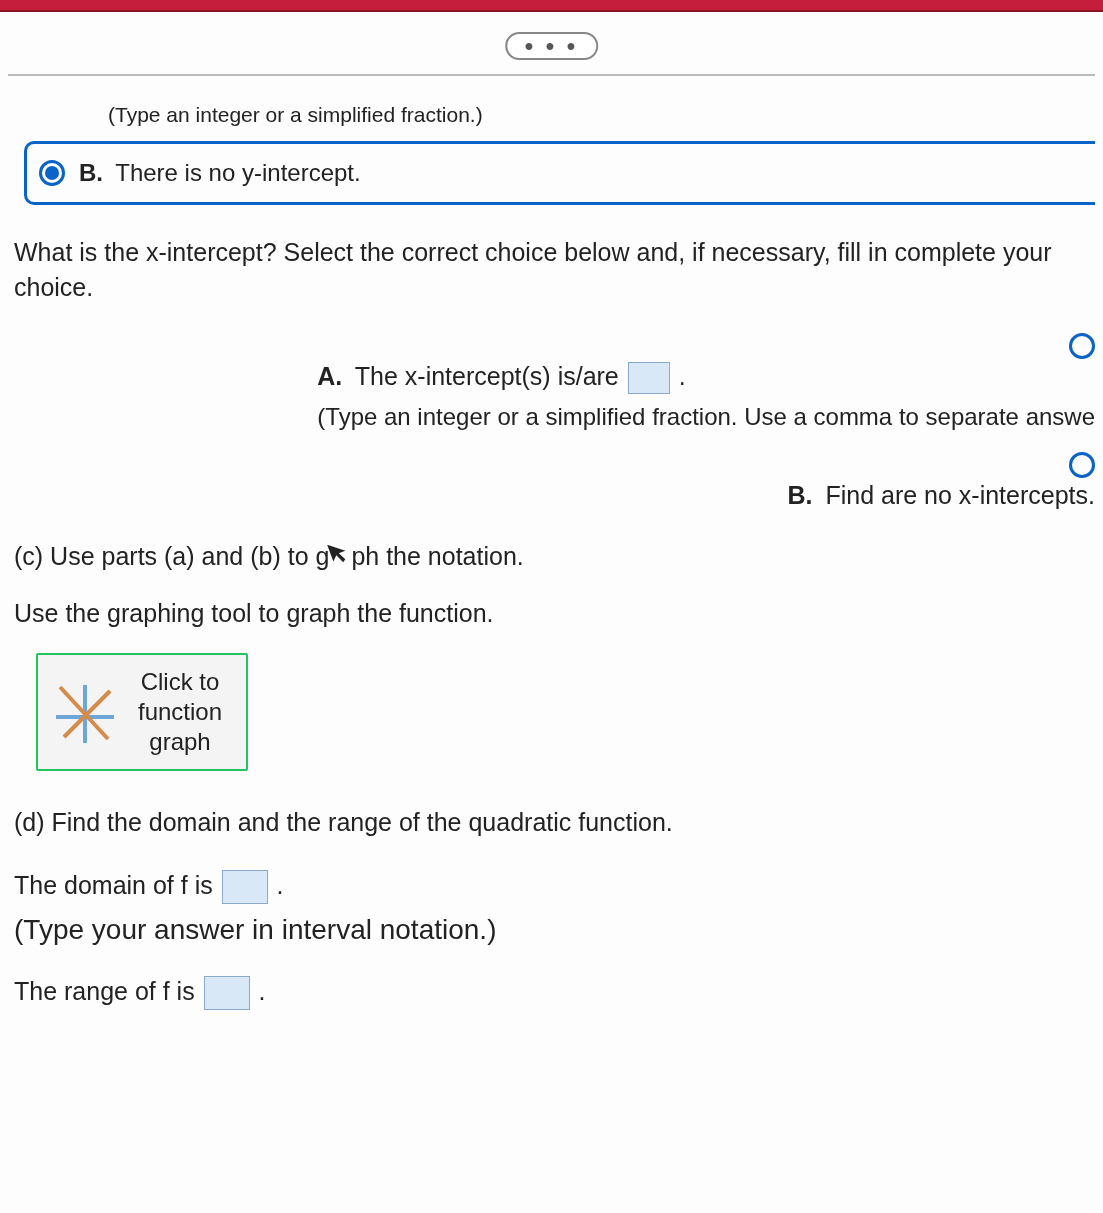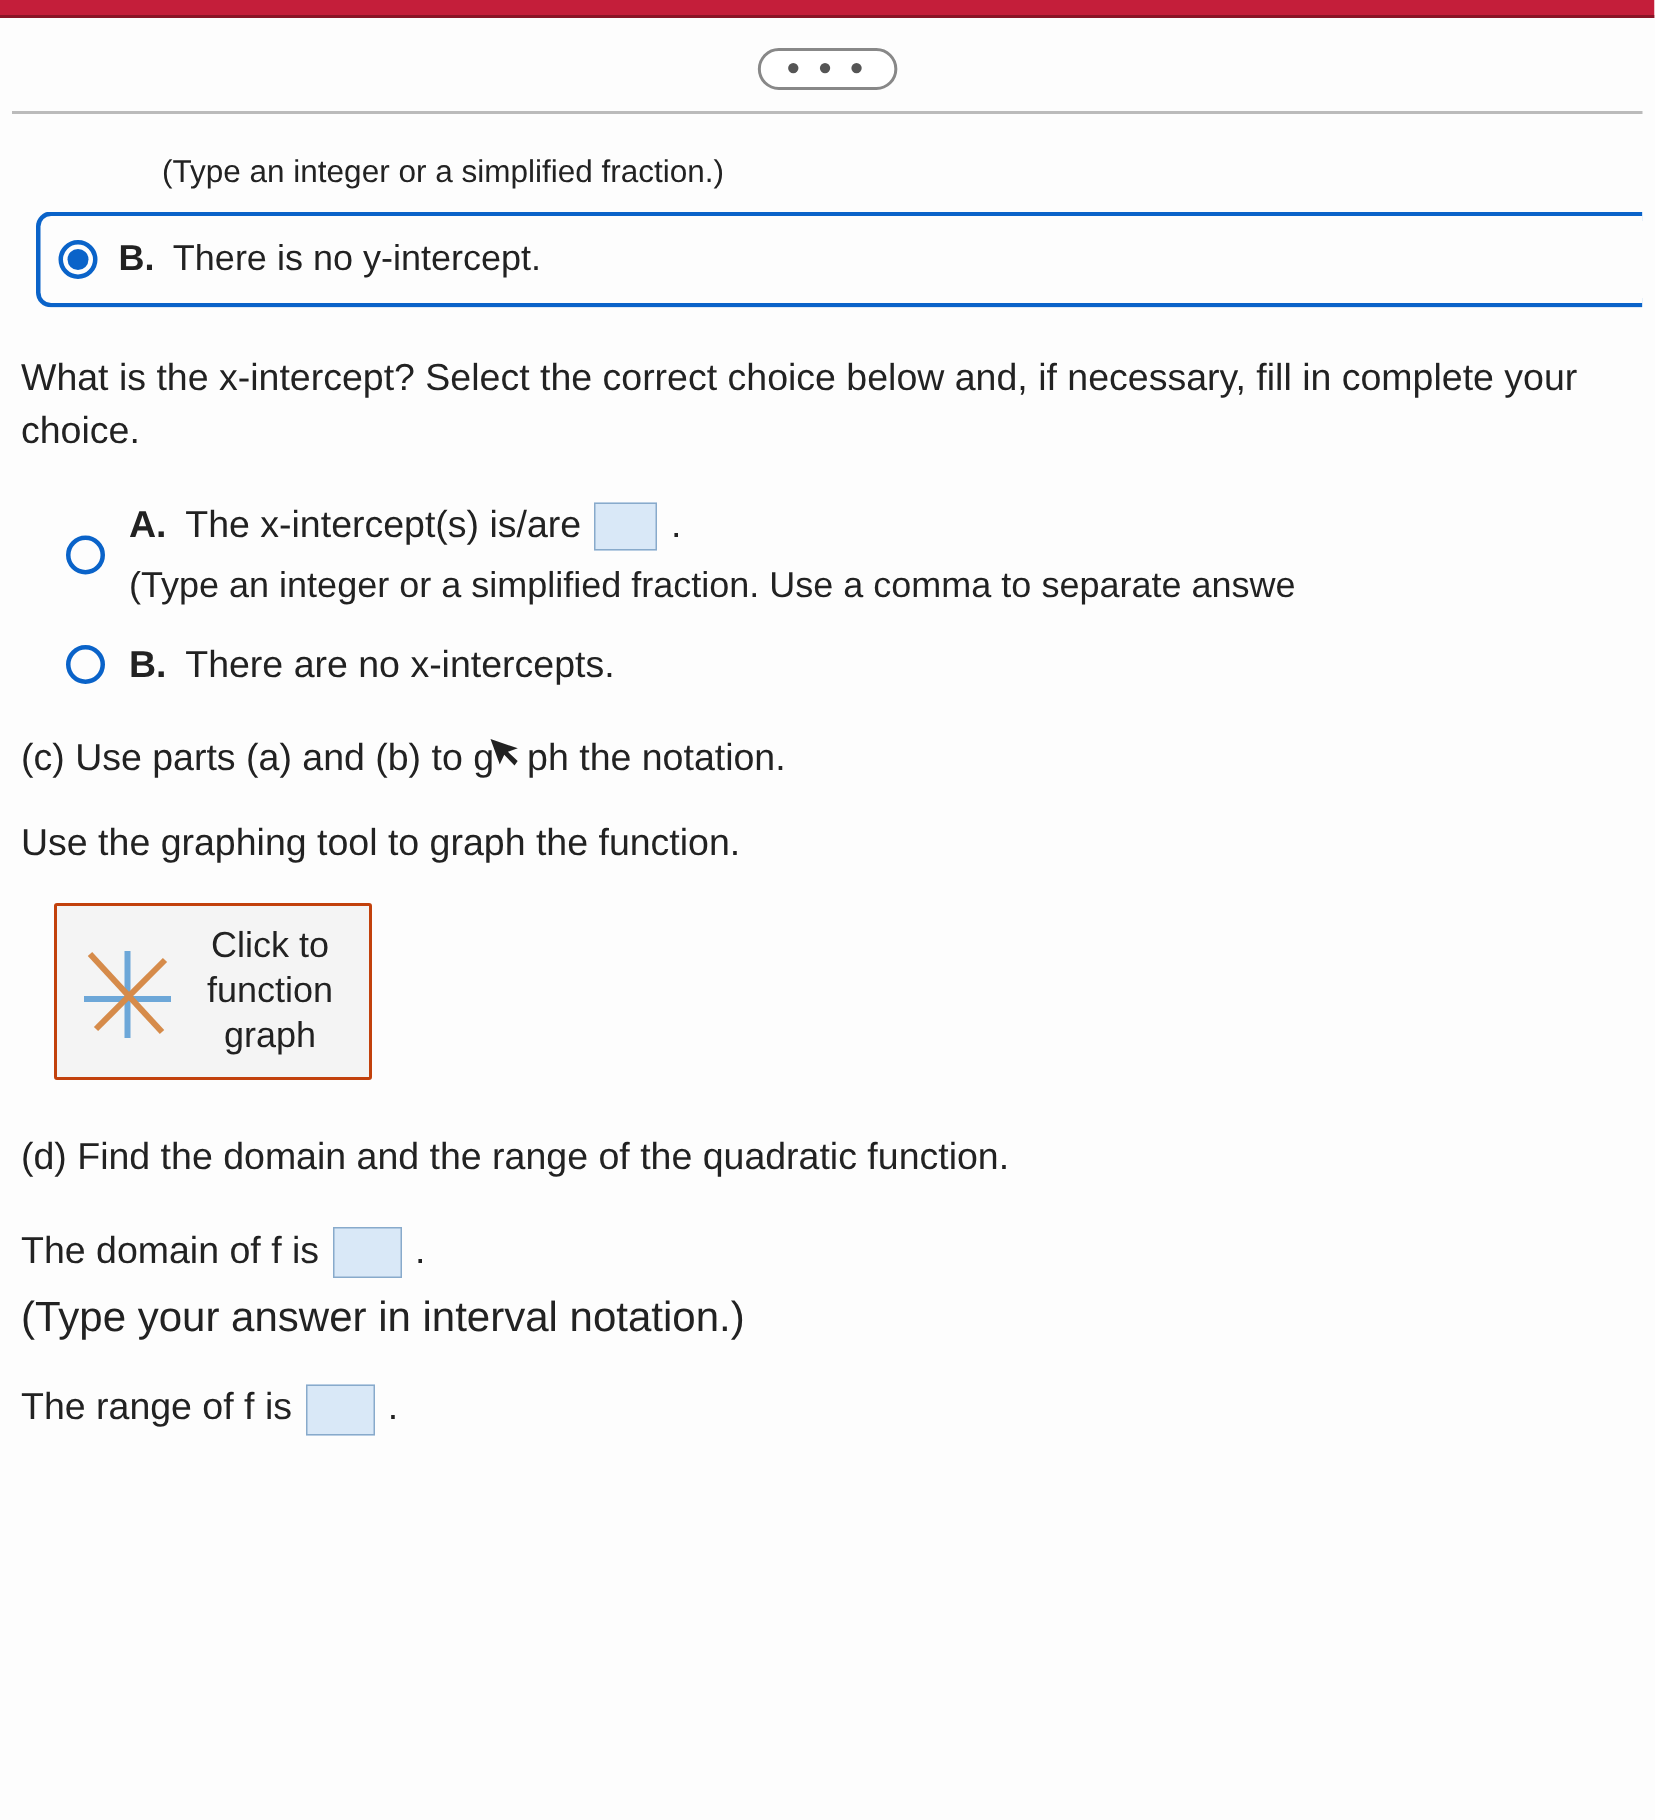--- a/index.html
+++ b/index.html
@@ -37,33 +37,33 @@
   .radio {
     width: 26px; height: 26px; border: 3px solid #0a63c9; border-radius: 50%;
     display: inline-flex; align-items: center; justify-content: center; flex: 0 0 26px;
   }
   .radio.selected::after {
     content: ""; width: 14px; height: 14px; background: #0a63c9; border-radius: 50%;
   }
   .radio.empty { border-color: #0a63c9; }
   .opt-label { font-weight: bold; margin-right: 6px; }
   .para { padding: 0 8px 0 6px; font-size: 25px; margin-bottom: 28px; }
-  .choice-row { display:flex; align-items:center; gap:16px; padding-left:36px; margin-bottom:18px; }
+  .choice-row { display:flex; align-items:flex-end; padding-left:36px; margin-bottom:18px;flex-direction:column; }
   .choice-body { flex:1; font-size:25px; }
   .input-box {
     display:inline-block; width:42px; height:32px; background:#d9e8f7;
     border:1px solid #88aacb; vertical-align: middle; margin: 0 2px;
   }
   .input-box.wide { width:46px; height:34px; }
   .subhint { font-size:24px; margin-top:6px; }
   .section-c { padding-left:6px; font-size:25px; margin: 26px 0 22px 0; position:relative; }
   .cursor-icon { display:inline-block; transform: rotate(-20deg); }
   .graph-instr { padding-left:6px; font-size:25px; margin-bottom:22px; }
   .graph-button {
-    border:2px solid #c2410c; background:#f4f4f4; display:inline-flex; align-items:center;
+    border:2px solid #22c55e; background:#f4f4f4; display:inline-flex; align-items:center;
     gap:18px; padding:12px 24px 12px 12px; margin-left:28px; margin-bottom:34px;
     border-radius:2px;
   }
   .graph-thumb { width:70px; height:70px; position:relative; }
   .graph-thumb svg { width:70px; height:70px; }
   .graph-text { font-size:24px; line-height:1.25; text-align:center; }
   .section-d { padding-left:6px; font-size:25px; margin-bottom:28px; }
   .domain-row { padding-left:6px; font-size:25px; margin-bottom:6px; }
   .range-row { padding-left:6px; font-size:25px; margin-top:24px; }
   .interval-hint { padding-left:6px; font-size:28px; }
@@ -102,21 +102,21 @@
       <span class="input-box"></span>
       <span>.</span>
       <div class="subhint">(Type an integer or a simplified fraction. Use a comma to separate answe</div>
     </div>
   </div>
 
   <div class="choice-row">
     <span class="radio empty"></span>
     <div class="choice-body">
       <span class="bold opt-label">B.</span>
-      <span>There are no x-intercepts.</span>
+      <span>Find are no x-intercepts.</span>
     </div>
   </div>
 
   <div class="section-c">
     <span>(c) Use parts (a) and (b) to g</span><span class="cursor-icon"><svg width="22" height="26" viewBox="0 0 22 26">
           <path d="M3 2 L3 20 L8 15 L12 24 L15 22 L11 14 L18 14 Z" fill="#222"></path>
         </svg></span><span>ph the notation.</span>
   </div>
 
   <div class="graph-instr">Use the graphing tool to graph the function.</div>

